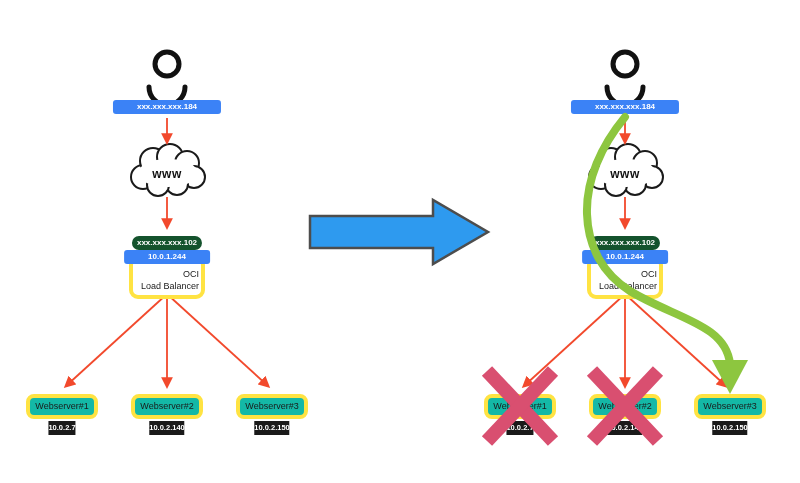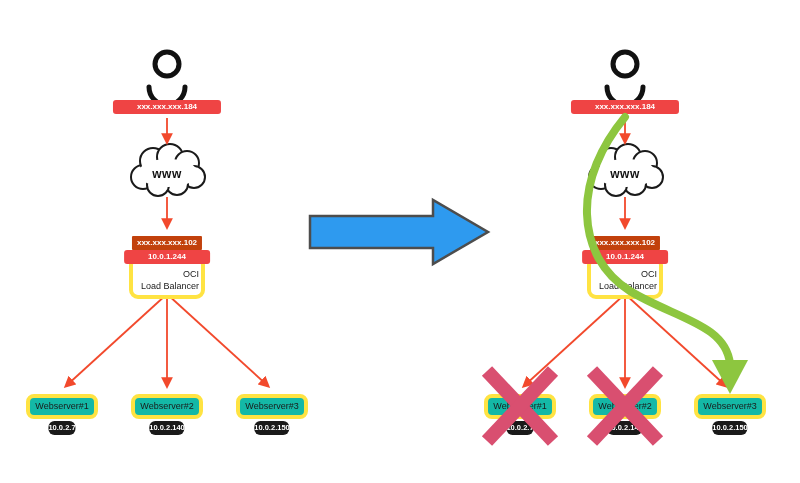--- a/index.html
+++ b/index.html
@@ -9,44 +9,44 @@
   }
   svg.layer{position:absolute;left:0;top:0;pointer-events:none;}
   #connector-layer{z-index:1;}
   .diagram{position:absolute;top:0;width:340px;height:483px;z-index:2;}
   #diagram-before{left:0;}
   #diagram-after{left:458px;}
   #overlay-layer{z-index:3;}
 
   .badge{
     position:absolute;transform:translateX(-50%);
-    background:#ef4444;color:#ffffff;font-size:8px;font-weight:bold;
+    background:#3b82f6;color:#ffffff;font-size:8px;font-weight:bold;
     padding:3px 24px;border-radius:3px;white-space:nowrap;line-height:1;
   }
-  .badge.blue{background:#c2410c;border-radius:1px;padding:3px 5px;}
+  .badge.blue{background:#14532d;border-radius:7px;padding:3px 5px;}
   .www-label{
     position:absolute;transform:translateX(-50%);
     font-size:12px;font-weight:bold;color:#111111;letter-spacing:.5px;
   }
   .lb-box{
     position:absolute;transform:translateX(-50%);
     background:#ffffff;border:4px solid #ffe342;border-radius:9px;
     width:64px;padding:8px 2px 3px 2px;text-align:right;
     font-size:9px;color:#1a1a1a;line-height:1.35;
   }
   .ws-box{
     position:absolute;transform:translateX(-50%);
     background:#14b8a6;border:4px solid #ffe342;border-radius:8px;
     width:64px;height:17px;line-height:17px;text-align:center;
     font-size:9px;color:#1a1a1a;white-space:nowrap;
   }
   .ws-ip{
     position:absolute;transform:translateX(-50%);
     background:#1a1a1a;color:#ffffff;font-size:7.5px;font-weight:bold;
-    padding:3px 0;border-radius:6px;white-space:nowrap;line-height:1;
+    padding:3px 0;border-radius:0;white-space:nowrap;line-height:1;
   }
 </style>
 </head>
 <body>
 
 <div id="canvas">
 
   <svg id="connector-layer" class="layer" width="800" height="483" viewBox="0 0 800 483">
     <defs>
       <marker id="redhead" viewBox="0 0 10 10" refX="7.5" refY="5" markerWidth="6.5" markerHeight="6.5" orient="auto">

